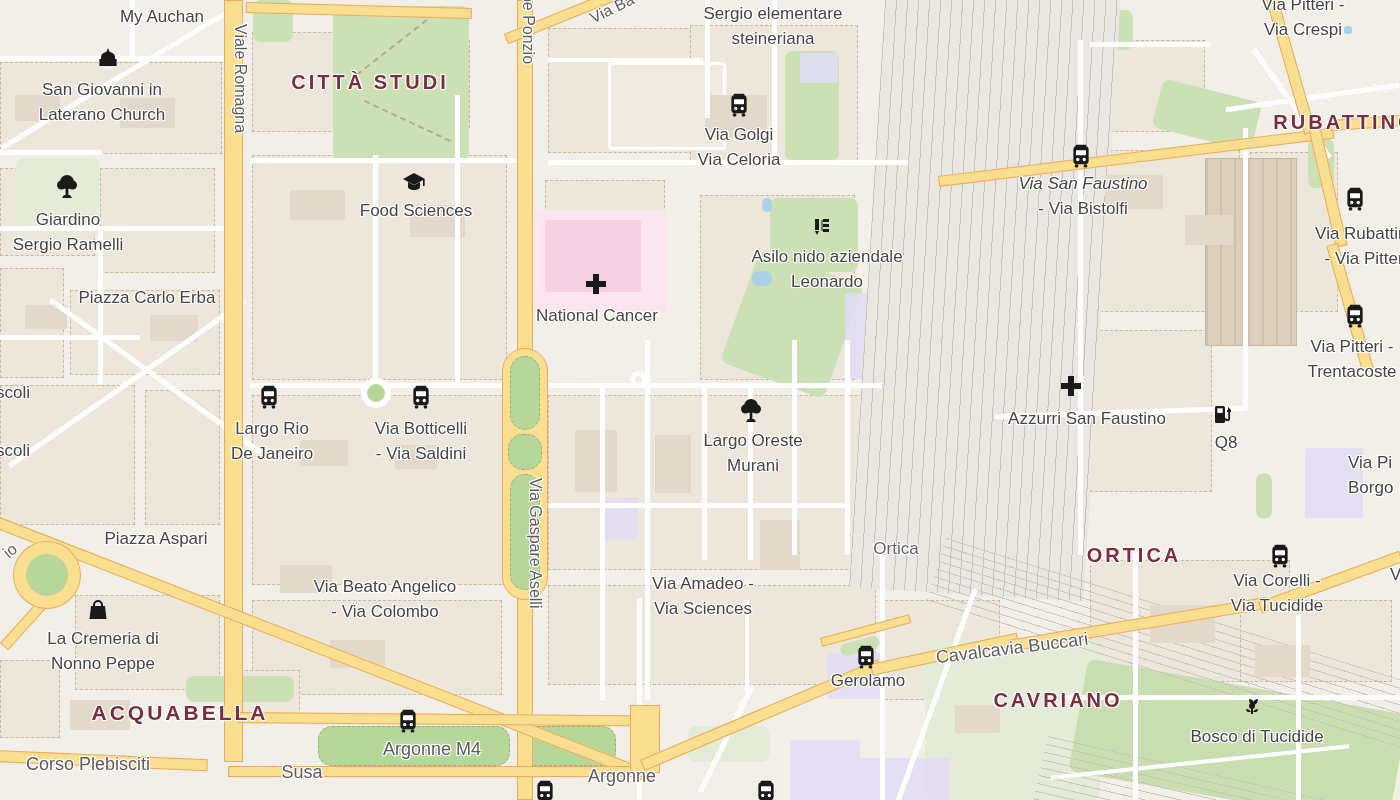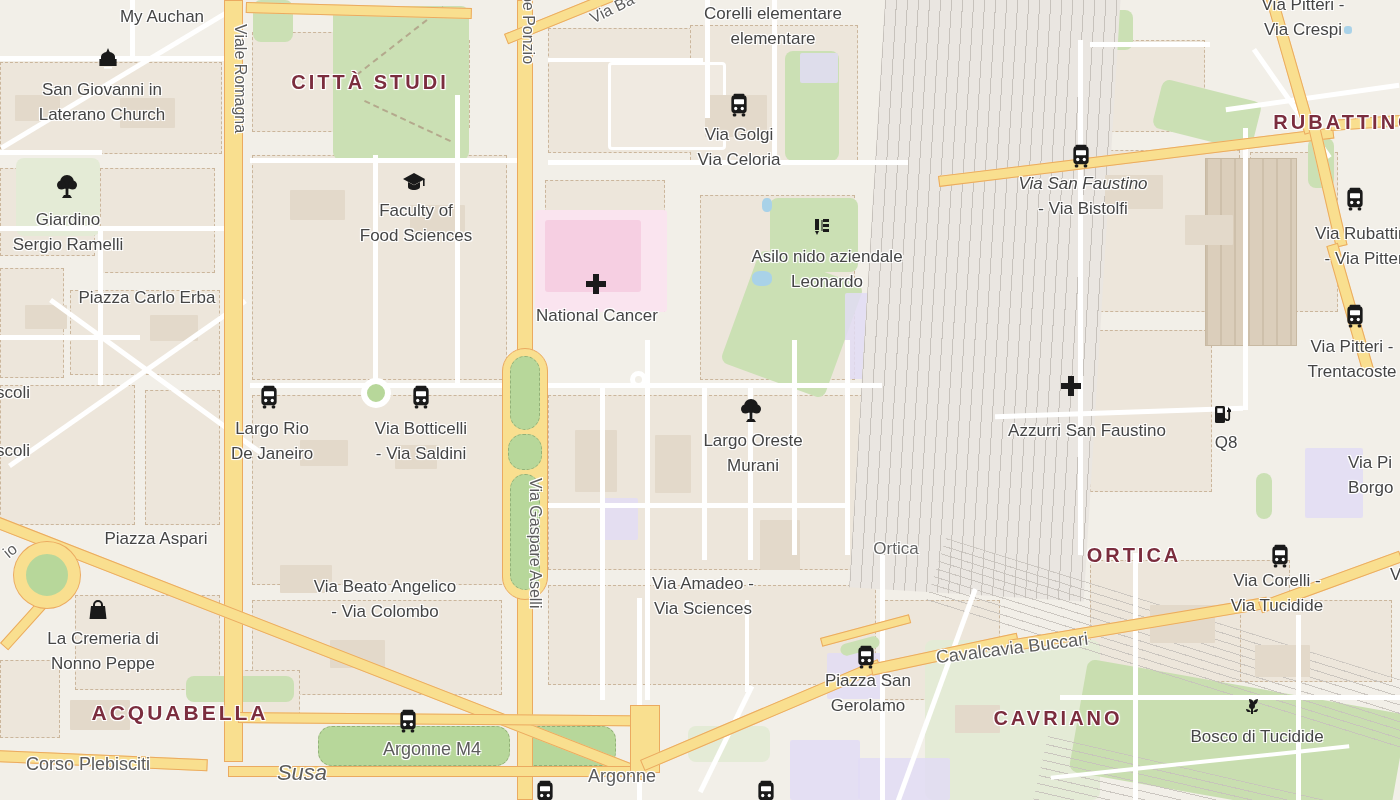--- a/index.html
+++ b/index.html
@@ -415,47 +415,46 @@
       </div>
       <div class="lbl district" style="left: -70px; top: 700px; width: 500px; font-size: 21px;">
         <div style="position: static;">ACQUABELLA</div>
       </div>
       <div class="lbl district" style="left: 884px; top: 543px; width: 500px;">
         <div style="position: static;">ORTICA</div>
       </div>
       <div class="lbl district" style="left: 1095px; top: 110px; width: 500px;">
         <div style="position: static;">RUBATTINO</div>
       </div>
-      <div class="lbl district" style="left: 808px; top: 706px; width: 500px;">
+      <div class="lbl district" style="left: 808px; top: 688px; width: 500px;">
         <div style="position: static;">CAVRIANO</div>
       </div>
       <div class="lbl " style="left: -88px; top: 4px; width: 500px;">
         <div style="position: static;">My Auchan</div>
       </div>
       <div class="lbl " style="left: -148px; top: 77px; width: 500px;">
         <div style="position: static;">San Giovanni in</div>
         <div style="position: static;">Laterano Church</div>
       </div>
       <div class="lbl " style="left: -182px; top: 207px; width: 500px;">
         <div style="position: static;">Giardino</div>
         <div style="position: static;">Sergio Ramelli</div>
       </div>
       <div class="lbl " style="left: -103px; top: 285px; width: 500px;">
         <div style="position: static;">Piazza Carlo Erba</div>
       </div>
       <div class="lbl " style="left: 166px; top: 198px; width: 500px;">
-        <div style="position: static;">Faculty of</div>
         <div style="position: static;">Food Sciences</div>
       </div>
       <div class="lbl " style="left: 347px; top: 303px; width: 500px;">
         <div style="position: static;">National Cancer</div>
       </div>
       <div class="lbl " style="left: 523px; top: 1px; width: 500px;">
-        <div style="position: static;">Corelli elementare</div>
-        <div style="position: static;">elementare</div>
+        <div style="position: static;">Sergio elementare</div>
+        <div style="position: static;">steineriana</div>
       </div>
       <div class="lbl " style="left: 489px; top: 122px; width: 500px;">
         <div style="position: static;">Via Golgi</div>
         <div style="position: static;">Via Celoria</div>
       </div>
       <div class="lbl " style="left: 577px; top: 244px; width: 500px;">
         <div style="position: static;">Asilo nido aziendale</div>
         <div style="position: static;">Leonardo</div>
       </div>
       <div class="lbl " style="left: 503px; top: 428px; width: 500px;">
@@ -479,32 +478,31 @@
       </div>
       <div class="lbl " style="left: 135px; top: 574px; width: 500px;">
         <div style="position: static;">Via Beato Angelico</div>
         <div style="position: static;">- Via Colombo</div>
       </div>
       <div class="lbl " style="left: 453px; top: 571px; width: 500px;">
         <div style="position: static;">Via Amadeo -</div>
         <div style="position: static;">Via Sciences</div>
       </div>
       <div class="lbl " style="left: 618px; top: 668px; width: 500px;">
-        <div style="position: static;">Piazza San</div>
         <div style="position: static;">Gerolamo</div>
       </div>
       <div class="lbl  place" style="left: 646px; top: 536px; width: 500px;">
         <div style="position: static;">Ortica</div>
       </div>
       <div class="lbl " style="left: 833px; top: 171px; width: 500px;">
         <div style="position: static; font-style: italic;">Via San Faustino</div>
         <div style="position: static;">- Via Bistolfi</div>
       </div>
       <div class="lbl " style="left: 837px; top: 406px; width: 500px;">
-        <div style="position: static; margin-top: 12px;">Azzurri San Faustino</div>
+        <div style="position: static;">Azzurri San Faustino</div>
       </div>
       <div class="lbl " style="left: 976px; top: 430px; width: 500px;">
         <div style="position: static;">Q8</div>
       </div>
       <div class="lbl " style="left: 1116px; top: 221px; width: 500px;">
         <div style="position: static;">Via Rubattino</div>
         <div style="position: static;">- Via Pitteri</div>
       </div>
       <div class="lbl " style="left: 1102px; top: 334px; width: 500px;">
         <div style="position: static;">Via Pitteri -</div>
@@ -539,21 +537,21 @@
       </div>
       <div class="lbl road vert" style="left: 516px; top: -16px;">
         <div style="position: static;">ppe Ponzio</div>
       </div>
       <div class="lbl road vert" style="left: 523px; top: 478px;">
         <div style="position: static;">Via Gaspare Aselli</div>
       </div>
       <div class="lbl road" style="left: -162px; top: 752px; width: 500px; font-size: 18px;">
         <div style="position: static;">Corso Plebisciti</div>
       </div>
-      <div class="lbl road" style="left: 52px; top: 760px; width: 500px; font-size: 22px; font-style: italic;">
+      <div class="lbl road" style="left: 52px; top: 760px; width: 500px; font-size: 18px;">
         <div style="position: static;">Susa</div>
       </div>
       <div class="lbl road" style="left: 182px; top: 737px; width: 500px; font-size: 18px;">
         <div style="position: static;">Argonne M4</div>
       </div>
       <div class="lbl road" style="left: 372px; top: 764px; width: 500px; font-size: 18px;">
         <div style="position: static;">Argonne</div>
       </div>
       <div class="lbl road" style="left: 762px; top: 636px; width: 500px; font-size: 18px; transform: rotate(-7deg);">
         <div style="position: static;">Cavalcavia Buccari</div>

